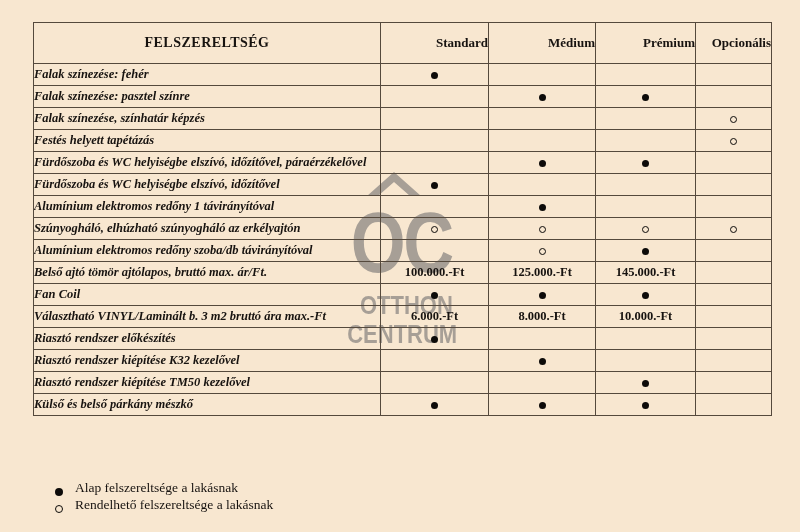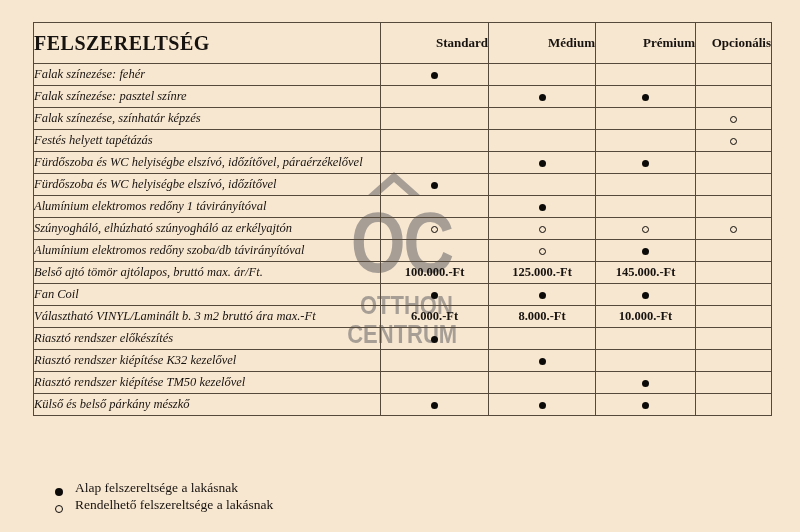--- a/index.html
+++ b/index.html
@@ -57,31 +57,31 @@
   }
   table.equip th, table.equip td {
     border: 1px solid #55493c;
     padding: 0;
     background: transparent;
   }
   thead th { height: 40px; }
   tbody td { height: 21px; }
   th.feature-head {
     font-weight: bold;
-    font-size: 20px;
+    font-size: 14px;
     letter-spacing: 0.5px;
-    text-align: left;
+    text-align: center;
   }
   th.col-head {
     font-weight: bold;
     font-size: 13px;
     text-align: right;
   }
   td.feature {
-    font-weight: normal;
+    font-weight: bold;
     font-style: italic;
     font-size: 12.5px;
     padding-left: 8px;
     text-align: left;
     white-space: nowrap;
     overflow: hidden;
   }
   td.mark { text-align: center; vertical-align: middle; }
   td.mark.value { font-weight: bold; font-size: 12.5px; }
   .dot {

